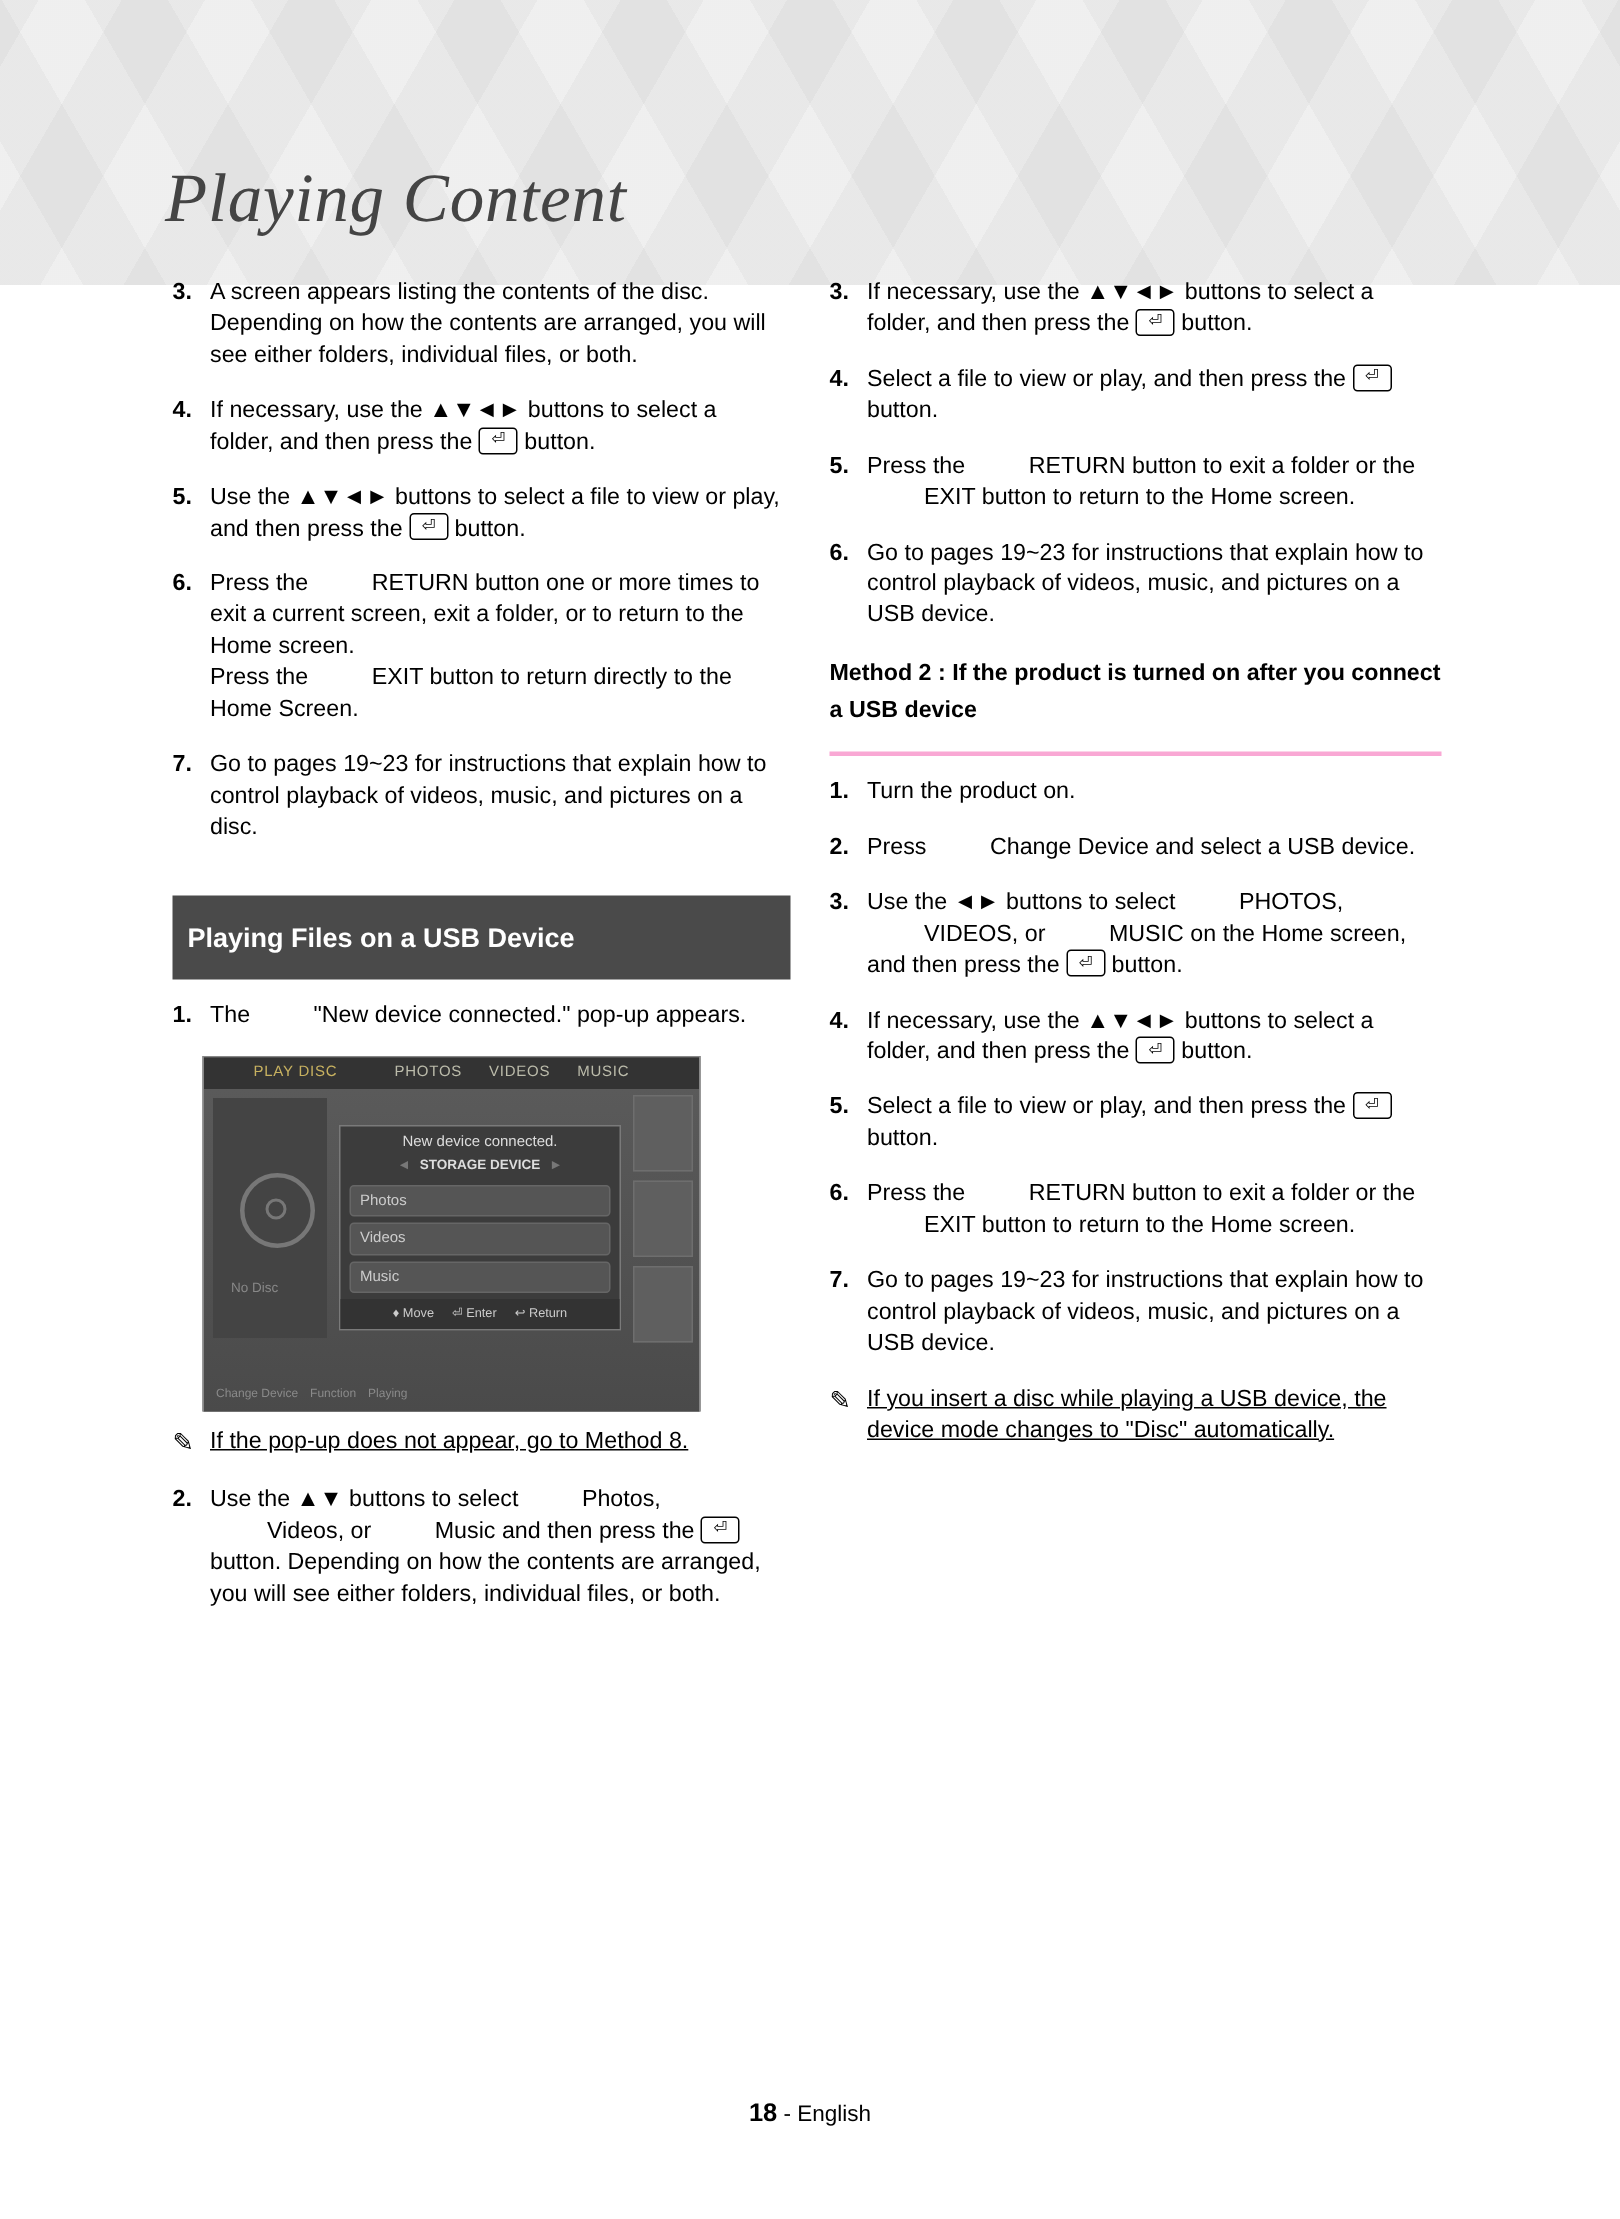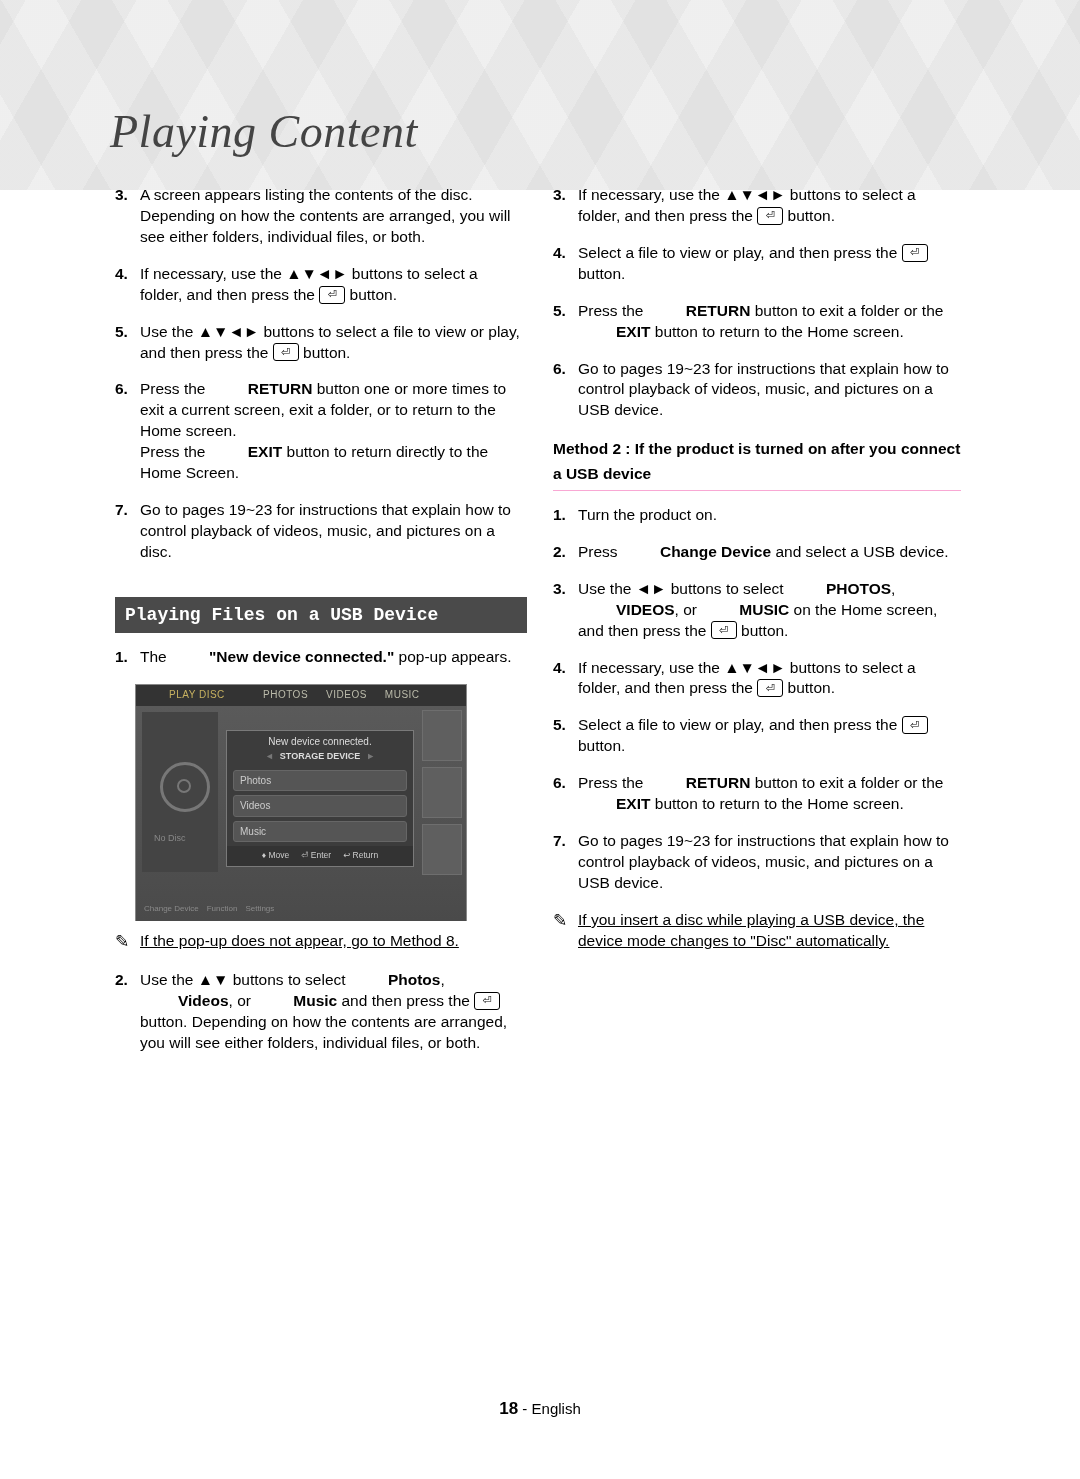--- a/index.html
+++ b/index.html
@@ -54,40 +54,39 @@
   .step {
     display: flex;
     margin-bottom: 16px;
   }
   .step-num {
     width: 25px;
     flex: 0 0 25px;
     font-weight: bold;
   }
   .step-body { flex: 1; }
-  .bold { font-weight: bold; padding-left: 38px; }
+  .bold { font-weight: normal; padding-left: 38px; }
 
   .section-bar {
     background: #4a4a4a;
     color: #fff;
     font-weight: bold;
-    padding: 6px 10px;
+    padding: 16px 10px;
     font-size: 18px;
     margin: 18px 0 14px 0;
     display: inline-block;
     width: 96%;
-    font-family: Liberation Mono, monospace;
   }
 
   .intro-text { margin-bottom: 14px; }
 
   .method-heading {
     font-weight: bold;
-    border-bottom: 1px solid #f9a8d4;
-    padding-bottom: 3px;
+    border-bottom: 3px solid #f9a8d4;
+    padding-bottom: 14px;
     margin-bottom: 14px;
     line-height: 1.6;
     display: inline-block;
   }
 
   .arrows { font-family: Arial, sans-serif; }
 
   .enter-icon {
     display: inline-flex;
     align-items: center;
@@ -334,21 +333,21 @@
           </div>
           <div class="ds-popup-footer">
             <span>♦ Move</span>
             <span>⏎ Enter</span>
             <span>↩ Return</span>
           </div>
         </div>
         <div class="ds-bottom-labels">
           <span>Change Device</span>
           <span>Function</span>
-          <span>Settings</span>
+          <span>Playing</span>
         </div>
       </div>
     </div>
 
     <div class="note">
       <div class="note-icon">✎</div>
       <div class="note-body">If the pop-up does not appear, go to Method 8.</div>
     </div>
 
     <div class="step">

